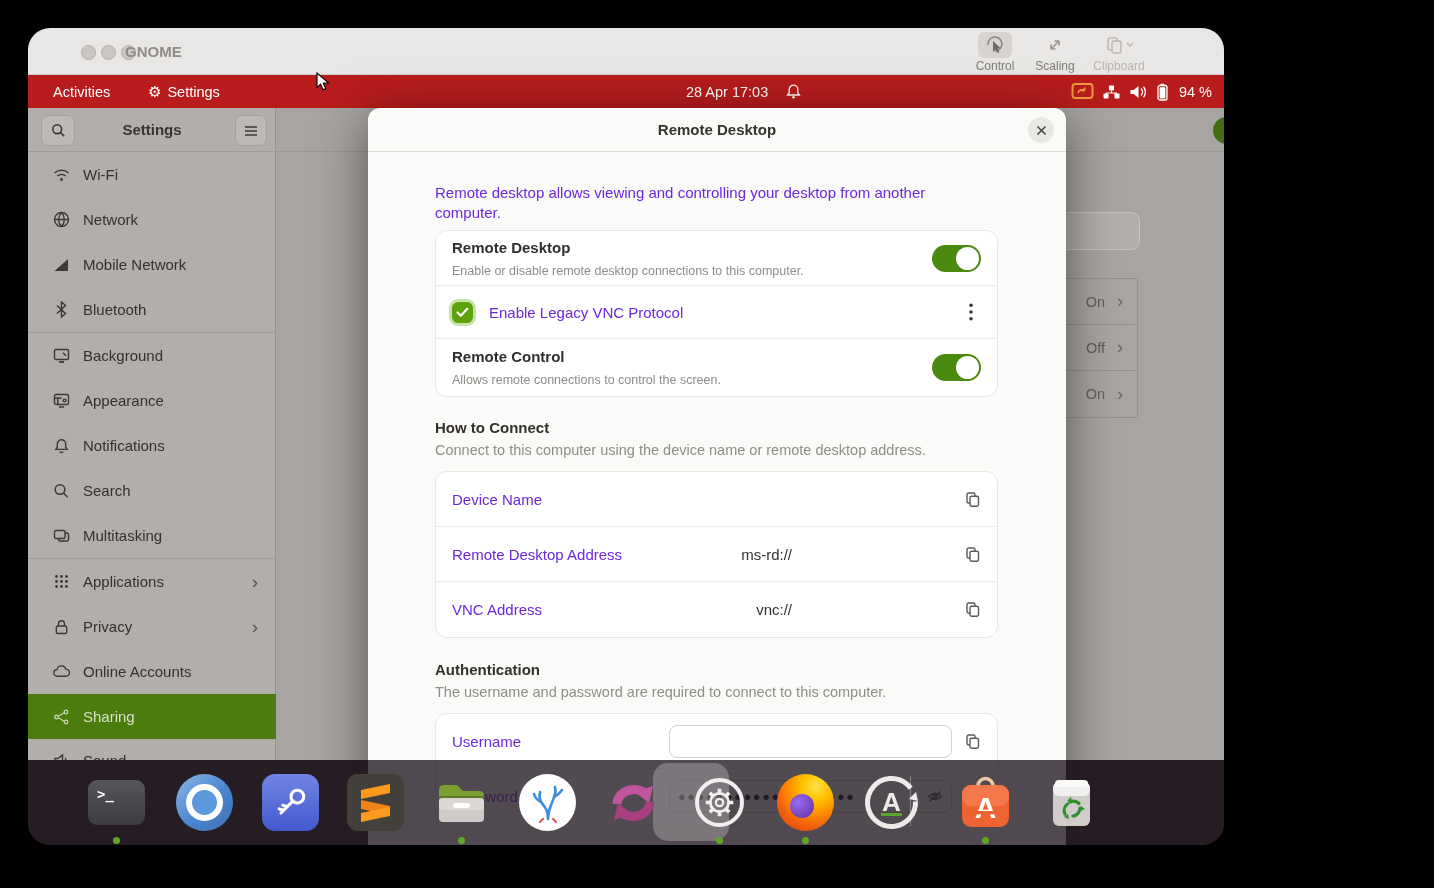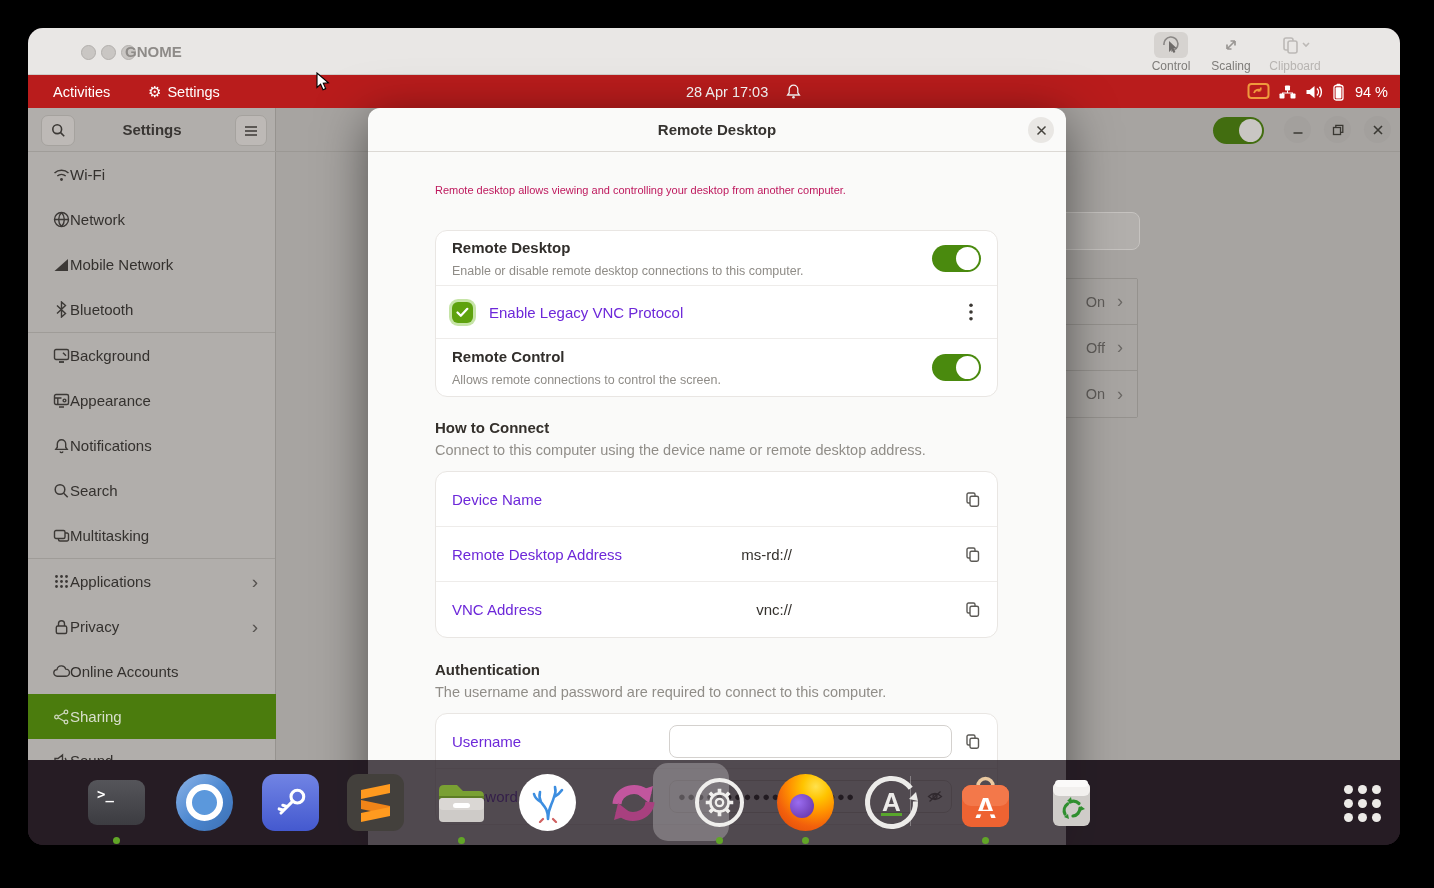--- a/index.html
+++ b/index.html
@@ -2,21 +2,21 @@
 <html><head>
 <meta charset="utf-8">
 <style>
   html,body{margin:0;padding:0}
   body{width:1434px;height:888px;background:#000;position:relative;overflow:hidden;
        font-family:"Liberation Sans",sans-serif;-webkit-font-smoothing:antialiased}
   .abs{position:absolute}
   svg{display:block}
 
   
-  #vmwin{left:28px;top:28px;width:1372px;height:817px;border-radius:15px;overflow:hidden;background:#2a1d27}
+  #vmwin{left:28px;top:28px;width:1196px;height:817px;border-radius:22px;overflow:hidden;background:#2a1d27}
 
   
   #mactb{left:0;top:0;width:100%;height:47px;background:#e9e7e5;border-bottom:1px solid #cfccc9;box-sizing:border-box}
   .tlight{width:13px;height:13px;border-radius:50%;background:#c9c6c3;border:1px solid #b2afac;position:absolute;top:17px}
   #vmtitle{position:absolute;left:97px;top:15px;font-size:15px;font-weight:700;color:#8e8b88}
   .vtool{position:absolute;top:4px;width:58px;text-align:center}
   .vtool .vicon{height:26px;display:flex;align-items:center;justify-content:center}
   .vtool .vlabel{font-size:12px;color:#7e7c79;margin-top:1px}
   .vtool.sel .vicon{background:#d6d3d0;border-radius:6px;margin:0 12px}
   .vtool.dis .vlabel{color:#b7b4b1}
@@ -28,21 +28,21 @@
   
   #desktop{left:0;top:80px;width:1372px;height:737px;background:#2a1d27}
 
   
   #setwin{left:0;top:0;width:1372px;height:652px;background:#a7a4a1;overflow:hidden}
   #sb{position:absolute;left:0;top:0;width:248px;height:652px;background:#b1aeab;border-right:1px solid #96938f;box-sizing:border-box}
   #sbhead{position:absolute;left:0;top:0;width:248px;height:44px;border-bottom:1px solid #a09d99;box-sizing:border-box}
   .sqbtn{position:absolute;border-radius:7px;background:#bdb9b6;border:1px solid #a5a29e;display:flex;align-items:center;justify-content:center}
   #sbtitle{position:absolute;left:0;top:13px;width:248px;text-align:center;font-size:15px;font-weight:700;color:#393633}
   #mainhead{position:absolute;left:248px;top:0;right:0;height:44px;border-bottom:1px solid #9b9894;box-sizing:border-box}
-  .sbi{position:absolute;left:0;width:248px;height:45px;display:flex;align-items:center;
+  .sbi{position:absolute;left:0;width:248px;height:45px;display:flex;align-items:center;gap:13px;
        padding-left:25px;box-sizing:border-box;font-size:15px;color:#34312e}
   .sbi .chev{margin-left:auto;padding-right:18px;font-size:19px;color:#55524f;line-height:1}
   .sbi.sel{background:#4b7c0d;color:#d9dfcd}
   .sbdiv{position:absolute;left:0;width:247px;height:1px;background:#9f9c98}
   .sicon{width:17px;flex:none}
 
   
   .wctl{position:absolute;top:8px;width:27px;height:27px;border-radius:50%;background:#a3a09d;display:flex;align-items:center;justify-content:center}
   .dtgl{position:absolute;width:51px;height:27px;border-radius:14px;background:#426d10}
   .dtgl i{position:absolute;right:2px;top:2px;width:23px;height:23px;border-radius:50%;background:#c9c6c3}
@@ -55,21 +55,21 @@
   .grow:last-child{border-bottom:none}
   .grow .chev{font-size:18px;color:#6b6865}
 
   
   #dlg{left:340px;top:0;width:698px;height:737px;background:#fafaf9;border-radius:12px 12px 0 0;
        box-shadow:0 10px 50px rgba(0,0,0,.5)}
   #dlghead{position:absolute;left:0;top:0;width:100%;height:44px;border-bottom:1px solid #dcd9d5;box-sizing:border-box}
   #dlgtitle{position:absolute;width:100%;top:13px;text-align:center;font-size:15px;font-weight:700;color:#363330}
   #dlgclose{position:absolute;right:12px;top:9px;width:26px;height:26px;border-radius:50%;background:#e9e7e4;
             display:flex;align-items:center;justify-content:center}
-  .desc{position:absolute;left:67px;font-size:11px;color:#be185d;line-height:1.35}
+  .desc{position:absolute;left:67px;font-size:15px;color:#6d28d9;line-height:1.35}
   .card{position:absolute;left:67px;width:563px;background:#fff;border:1px solid #e9e6e3;border-radius:12px;box-sizing:border-box;overflow:hidden}
   .crow{display:flex;align-items:center;padding:0 16px;border-bottom:1px solid #eeecea;box-sizing:border-box}
   .crow:last-child{border-bottom:none}
   .rtxt .t{font-size:15px;font-weight:700;color:#312e2b}
   .rtxt .s{font-size:12.5px;color:#8f8c87;margin-top:8px}
   .rlabel{font-size:15px;color:#6d28d9}
   .rvalue{margin-left:auto;margin-right:160px;font-size:15px;color:#34312d}
   .tgl{margin-left:auto;width:49px;height:27px;border-radius:14px;background:#4a8a0e;position:relative;flex:none}
   .tgl i{position:absolute;right:2px;top:2px;width:23px;height:23px;border-radius:50%;background:#fff}
   .cbx{width:21px;height:21px;border-radius:6px;background:#5ea20e;box-shadow:0 0 0 3px rgba(151,205,94,.55);

